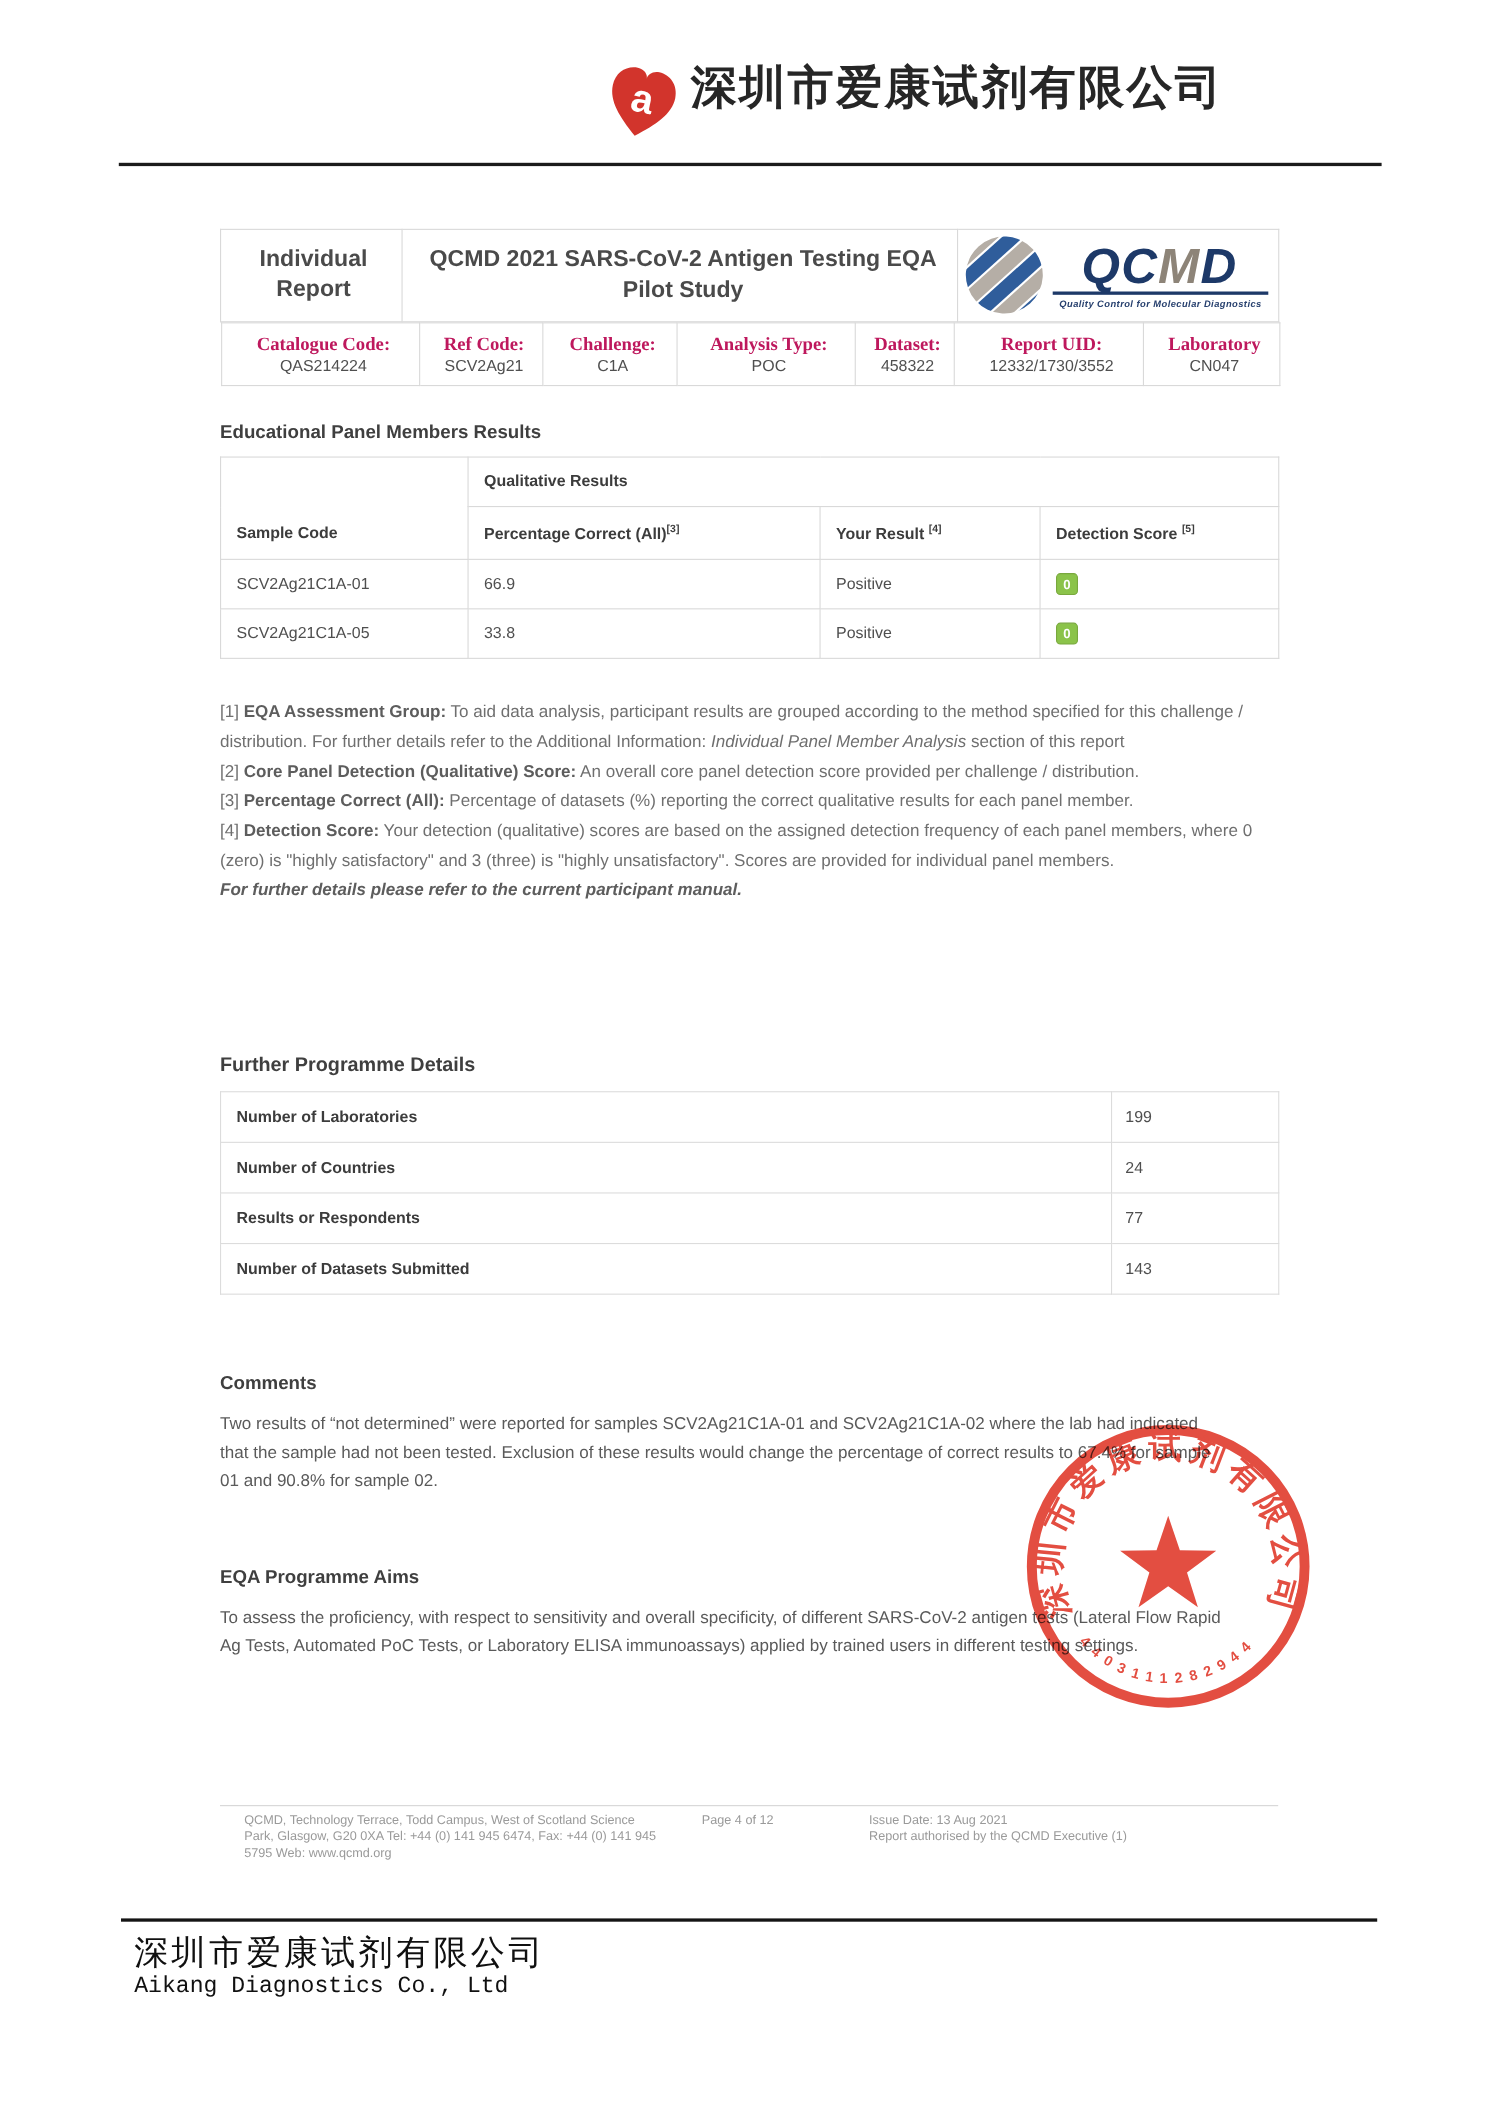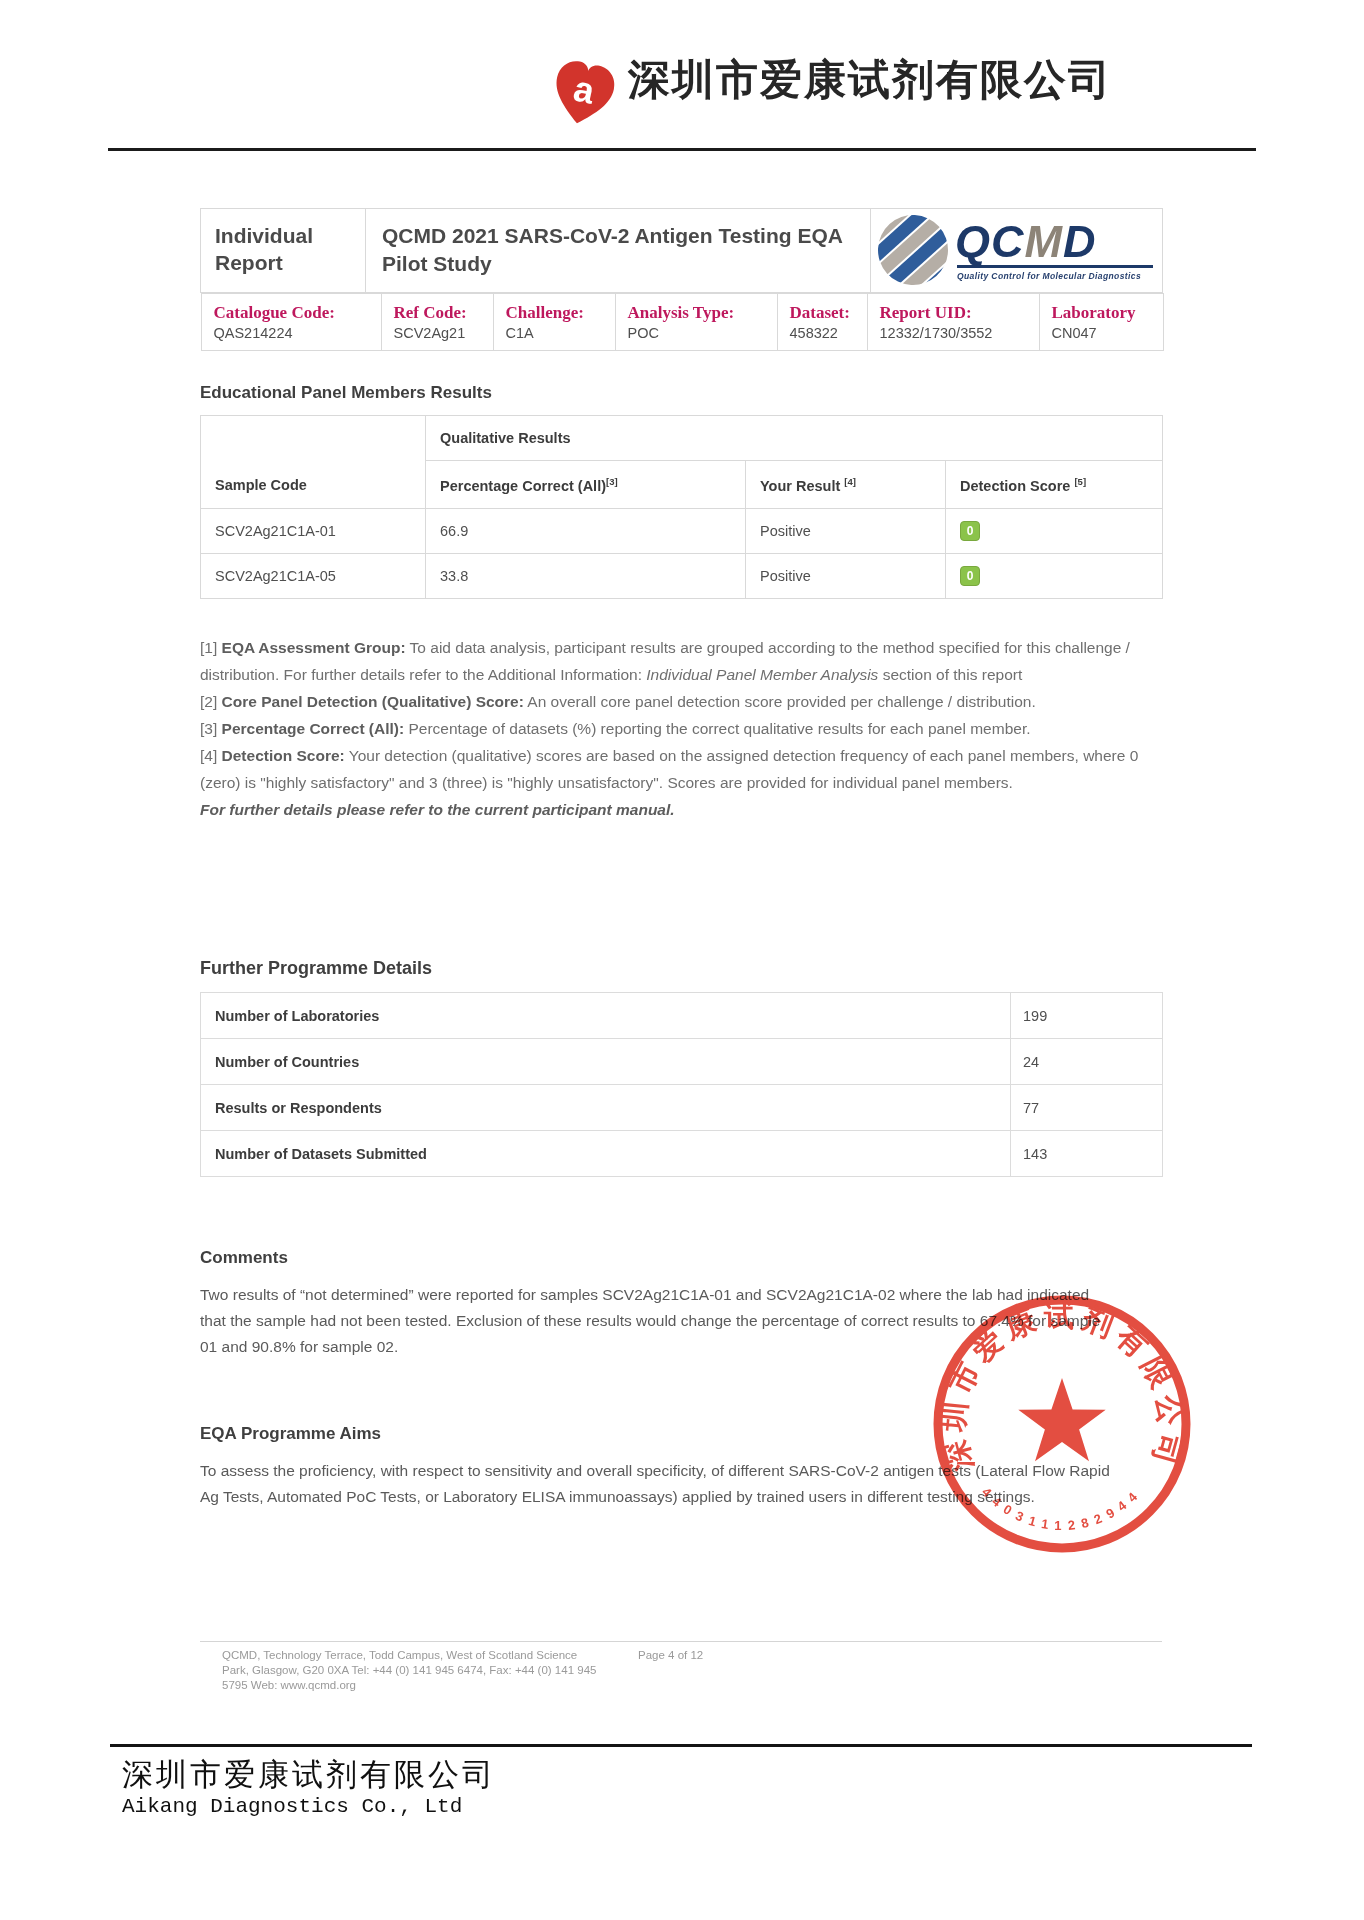--- a/index.html
+++ b/index.html
@@ -7,21 +7,21 @@
   #page { position: relative; width: 1364px; height: 1920px; background: #fff; overflow: hidden; }
 
   
   .lh-logo { position: absolute; left: 546px; top: 56px; }
   .lh-cn { position: absolute; left: 628px; top: 52px; font-size: 42px; font-weight: bold; color: #262626; letter-spacing: 2px; }
   .lh-en { position: absolute; left: 628px; top: 99px; font-size: 31px; font-weight: bold; color: #1d1d1d; letter-spacing: 0.5px; }
   .lh-rule { position: absolute; left: 108px; top: 148px; width: 1148px; height: 3px; background: #1b1b1b; }
 
   
   .rpt-table { position: absolute; left: 200px; top: 208px; width: 962px; border-collapse: collapse; table-layout: fixed; }
-  .rpt-table td { border: 1px solid #d9d9d9; vertical-align: top; }
+  .rpt-table td { border: 1px solid #d9d9d9; vertical-align: top; text-align: center; }
   .rpt-type { font-size: 21px; font-weight: bold; color: #4a4a4a; line-height: 27px; padding: 13px 10px 10px 14px; }
   .rpt-title { font-size: 21px; font-weight: bold; color: #4a4a4a; line-height: 28px; padding: 13px 10px 10px 16px; }
   .qcmd-cell { padding: 3px 0 0 4px; font-style: italic; }
   .qcmd-wrap { display: flex; align-items: center; }
   .qcmd-textcol { margin-left: 4px; }
   .qcmd-word { font-size: 45px; font-weight: bold; letter-spacing: 1px; line-height: 46px; }
   .qcmd-word .b { color: #1d3968; } .qcmd-word .m { color: #8d8478; }
   .qcmd-underline { width: 196px; height: 3px; background: #1d3968; margin: 0 0 3px 2px; }
   .qcmd-tag { font-size: 8.5px; font-weight: bold; color: #27406e; letter-spacing: 0.4px; margin-left: 2px; }
   .meta-label { font-size: 17px; font-weight: bold; color: #be185d; padding: 9px 6px 2px 12px; font-family: Liberation Serif, serif; }
@@ -253,18 +253,22 @@
       </text>
       <text font-size="13" font-weight="bold" fill="#e03a2c" letter-spacing="7" text-anchor="middle">
         <textPath href="#stamp-bottom-arc" startOffset="50%">4403111282944</textPath>
       </text>
     </svg>
   </div>
 
   <div class="f-divider"></div>
   <div class="f-text" style="left:222px; top:1648px; width:380px">QCMD, Technology Terrace, Todd Campus, West of Scotland Science Park, Glasgow, G20 0XA Tel: +44 (0) 141 945 6474, Fax: +44 (0) 141 945 5795 Web: www.qcmd.org</div>
   <div class="f-text" style="left:638px; top:1648px">Page 4 of 12</div>
+  <div class="f-text" style="left:790px; top:1648px; width:380px">
+    <div>Issue Date: 13 Aug 2021</div>
+    <div>Report authorised by the QCMD Executive (1)</div>
+  </div>
 
   <div class="b-rule"></div>
   <div class="b-cn">深圳市爱康试剂有限公司</div>
   <div class="b-en">Aikang Diagnostics Co., Ltd</div>
 
 </div>
 
 </body></html>

